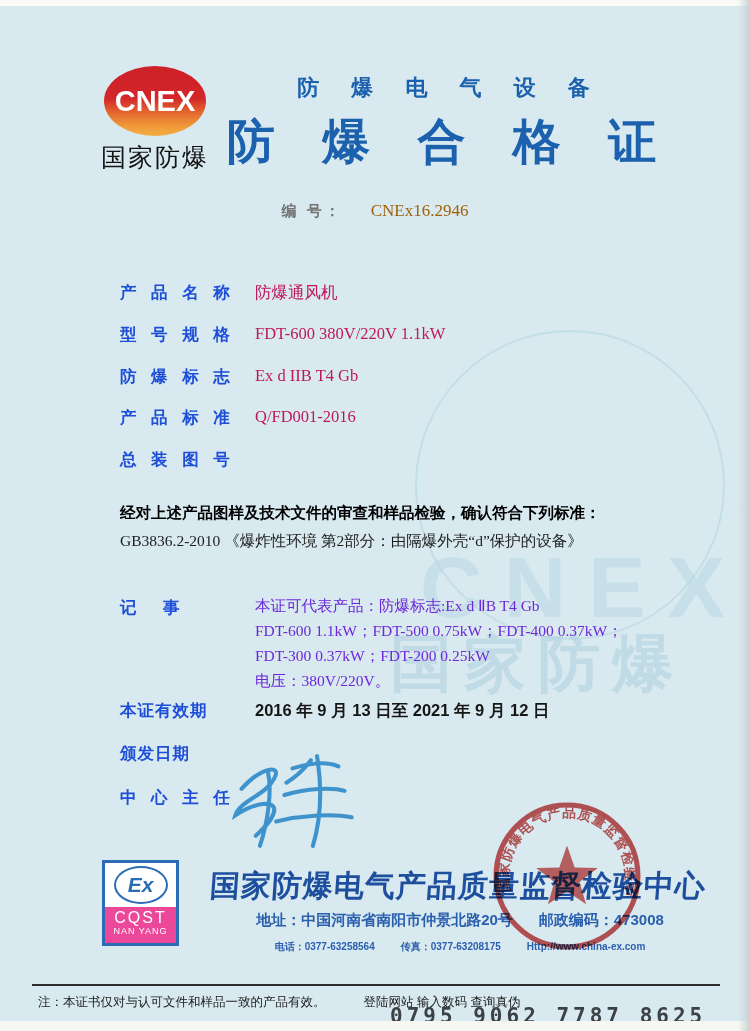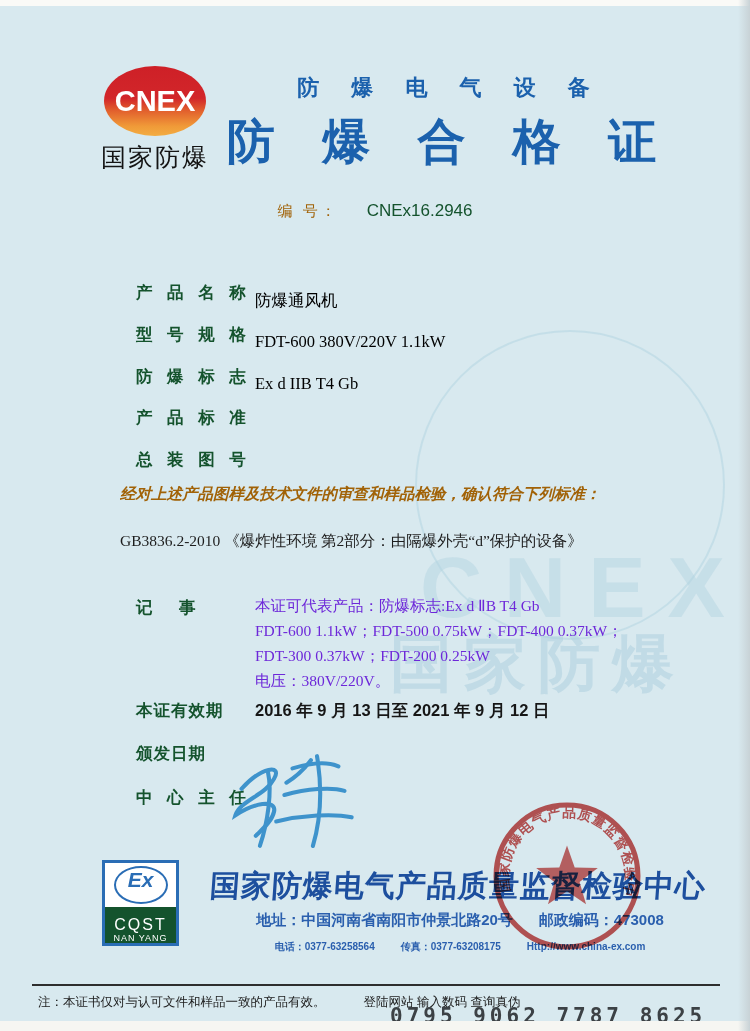--- a/index.html
+++ b/index.html
@@ -28,44 +28,44 @@
     background:linear-gradient(180deg,#ce2027 0%,#d2262a 46%,#e2602d 64%,#f09a38 86%,#f3ad42 100%);
     display:flex; align-items:center; justify-content:center; }
   .logo-oval span { color:#fff; font-weight:800; font-size:29px; letter-spacing:0px; }
   .logo-caption { left:92px; top:141px; width:126px; text-align:center;
     font-size:25px; color:#141414; letter-spacing:2px; font-weight:500; }
   .hdr-sub { left:230px; top:73px; width:440px; text-align:center;
     color:#1b61ad; font-weight:bold; font-size:22px; letter-spacing:13px; }
   .hdr-title { left:210px; top:110px; width:480px; text-align:center;
     color:#1b61ad; font-weight:bold; font-size:48px; letter-spacing:17px; }
   .cert-no { left:0; top:201px; width:750px; text-align:center; font-size:15px; }
-  .cert-no .lbl { font-weight:normal; color:#a16207; letter-spacing:3px; }
-  .cert-no .val { font-family:Liberation Sans, sans-serif; font-size:17px; color:#14532d;margin-left:28px; }
+  .cert-no .lbl { font-weight:bold; color:#737373; letter-spacing:3px; }
+  .cert-no .val { font-family:Liberation Serif, serif; font-size:17px; color:#a16207;margin-left:28px; }
   
-  .flabel { left:136px; width:140px; font-size:16.5px; font-weight:bold;
-    color:#14532d; letter-spacing:5px; white-space:nowrap; }
+  .flabel { left:120px; width:140px; font-size:16.5px; font-weight:bold;
+    color:#1d4ed8; letter-spacing:5px; white-space:nowrap; }
   .fvalue { left:255px; width:440px; font-family:"Liberation Serif", serif;
-    font-size:16.5px; color:#000000; white-space:nowrap;margin-top:8px; }
-  .statement { left:120px; top:484px; width:590px; font-size:15.5px; font-weight:bold; color:#a16207;font-style:italic; }
+    font-size:16.5px; color:#be185d; white-space:nowrap; }
+  .statement { left:120px; top:503px; width:590px; font-size:15.5px; font-weight:bold; color:#000000; }
   .std { left:120px; width:600px; font-family:"Liberation Serif", serif; font-size:15.5px; color:#1d1d1d; }
   .remark-line { left:255px; width:460px; font-family:"Liberation Serif", serif; font-size:15.5px; color:#6d28d9; }
   .datev { left:255px; width:460px; font-size:16.5px; font-weight:bold; color:#161616; }
   
   .sig { left:222px; top:748px; width:140px; height:102px; }
   
   .seal { left:492px; top:801px; width:150px; height:150px; z-index:4; opacity:0.88;
     mix-blend-mode:multiply; }
   
   .exbox { left:102px; top:860px; width:77px; height:86px; border:3px solid #2a6db5;
     background:#fff; z-index:3; }
   .exbox .top { height:44px; display:flex; align-items:center; justify-content:center; }
   .exbox .ring { width:54px; height:38px; border:2.5px solid #2a6db5; border-radius:50%;
-    display:flex; align-items:flex-start; justify-content:center; }
+    display:flex; align-items:center; justify-content:center; }
   .exbox .ring span { color:#2a6db5; font-weight:bold; font-style:italic; font-size:21px; }
-  .exbox .bot { height:36px; background:#14532d; color:#fff; text-align:center; padding-top:9px; }
+  .exbox .bot { height:36px; background:#ec4899; color:#fff; text-align:center; padding-top:2px; }
   .exbox .cqst { font-size:16px; letter-spacing:2px; line-height:17px; }
   .exbox .ny { font-size:9px; letter-spacing:1px; line-height:11px; }
   .issuer-name { left:198px; top:866px; width:520px; text-align:center; z-index:3;
     color:#1d4f9e; font-weight:bold; font-size:30px; letter-spacing:1px; transform:skewX(-4deg); white-space:nowrap; }
   .issuer-addr { left:200px; top:911px; width:520px; z-index:3; text-align:center;
     color:#2a5fae; font-weight:bold; font-size:15px; white-space:nowrap; }
   .issuer-contact { left:180px; top:940px; width:560px; z-index:3; text-align:center;
     color:#2a5fae; font-weight:bold; font-size:10px; white-space:nowrap; }
   .gap { display:inline-block; width:26px; }
   
@@ -97,20 +97,21 @@
   <div class="abs content flabel" style="top:282px">产 品 名 称</div>
   <div class="abs content fvalue" style="top:282px">防爆通风机</div>
 
   <div class="abs content flabel" style="top:324px">型 号 规 格</div>
   <div class="abs content fvalue" style="top:324px">FDT-600 380V/220V 1.1kW</div>
 
   <div class="abs content flabel" style="top:366px">防 爆 标 志</div>
   <div class="abs content fvalue" style="top:366px">Ex d IIB T4 Gb</div>
 
   <div class="abs content flabel" style="top:407px">产 品 标 准</div>
+  <div class="abs content fvalue" style="top:407px">Q/FD001-2016</div>
 
   <div class="abs content flabel" style="top:449px">总 装 图 号</div>
 
   <div class="abs content statement">经对上述产品图样及技术文件的审查和样品检验，确认符合下列标准：</div>
   <div class="abs content std" style="top:531px">GB3836.2-2010 《爆炸性环境 第2部分：由隔爆外壳“d”保护的设备》</div>
 
   <div class="abs content flabel" style="top:597px">记　事</div>
   <div class="abs content remark-line" style="top:596px">本证可代表产品：防爆标志:Ex d ⅡB T4 Gb</div>
   <div class="abs content remark-line" style="top:621px">FDT-600 1.1kW；FDT-500 0.75kW；FDT-400 0.37kW；</div>
   <div class="abs content remark-line" style="top:646px">FDT-300 0.37kW；FDT-200 0.25kW</div>

